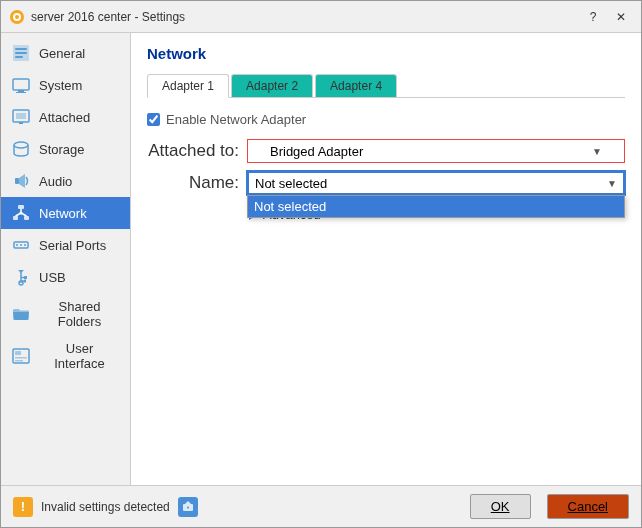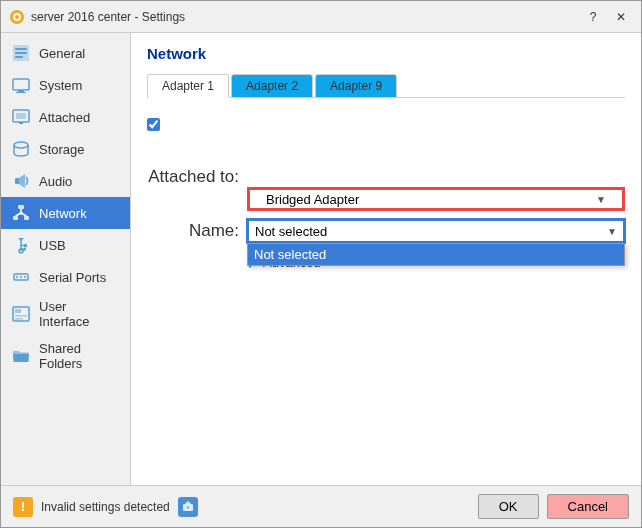--- a/index.html
+++ b/index.html
@@ -59,20 +59,21 @@
     .content {
       display: flex;
       flex: 1;
       overflow: hidden;
     }
     .sidebar {
       width: 130px;
       background: #f0f0f0;
       border-right: 1px solid #ccc;
       padding: 4px 0;
+      text-align: center;
     }
     .sidebar-item {
       display: flex;
       align-items: center;
       padding: 6px 10px;
       cursor: pointer;
       gap: 8px;
       color: #333;
     }
     .sidebar-item.active {
@@ -98,28 +99,28 @@
     }
     .panel-title {
       font-size: 15px;
       font-weight: 600;
       color: #003399;
       margin-bottom: 12px;
     }
     .tabs {
       display: flex;
       border-bottom: 1px solid #ccc;
-      margin-bottom: 20px;
+      margin-bottom: 14px;
     }
     .tab {
       padding: 4px 14px;
       cursor: pointer;
       border: 1px solid #ccc;
       border-bottom: none;
-      background: #0ea5e9;
+      background: #14b8a6;
       margin-right: 2px;
       font-size: 12px;
       color: #333;
       border-radius: 3px 3px 0 0;
     }
     .tab.active {
       background: white;
       border-bottom: 1px solid white;
       margin-bottom: -1px;
       z-index: 1;
@@ -144,29 +145,28 @@
       padding-right: 8px;
       color: #333;
       font-size: 17px;
     }
     .dropdown {
       position: relative;
       flex: 1;
     }
     .dropdown-selected {
       height: 24px;
-      border: 3px solid #ef4444;
+      border: 1px solid #ef4444;
       background: white;
-      padding: 0 16px;
+      padding: 0 22px;
       font-size: 13px;
       display: flex;
       align-items: center;
       justify-content: space-between;
       cursor: pointer;
-      margin-top: 44px;
     }
     .dropdown-arrow {
       font-size: 10px;
       color: #555;
     }
     .name-dropdown-selected {
       height: 24px;
       border: 2px solid #3a7bd5;
       background: white;
       padding: 0 6px;
@@ -235,26 +235,27 @@
       border-radius: 3px;
       display: flex;
       align-items: center;
       justify-content: center;
       color: white;
       font-weight: bold;
       font-size: 13px;
     }
     .footer-buttons {
       display: flex;
-      gap: 8px;
+      gap: 16px;
+      text-decoration: underline;
     }
     .btn {
       padding: 4px 20px;
       border: 1px solid #999;
-      background: #fca5a5;
+      background: #c2410c;
       cursor: pointer;
       font-size: 13px;
       border-radius: 2px;
     }
     .btn.ok {
       background: #e0e0e0;
     }
   </style>
 </head>
 <body>
@@ -346,78 +347,79 @@
             <line x1="9" y1="9" x2="14.5" y2="12" stroke="white" stroke-width="1.5"></line>
             <circle cx="9" cy="9" r="1.5" fill="white"></circle>
           </svg>
         </div>
         <span class="sidebar-label">Network</span>
       </div>
 
       <div class="sidebar-item">
         <div class="sidebar-icon">
           <svg width="18" height="18" viewBox="0 0 18 18">
+            <rect x="2" y="6" width="14" height="6" rx="1" fill="none" stroke="#5a9fd4" stroke-width="1.5"></rect>
+            <circle cx="5" cy="9" r="1" fill="#5a9fd4"></circle>
+            <circle cx="9" cy="9" r="1" fill="#5a9fd4"></circle>
+            <circle cx="13" cy="9" r="1" fill="#5a9fd4"></circle>
+          </svg>
+        </div>
+        <span class="sidebar-label">Serial Ports</span>
+      </div>
+
+      <div class="sidebar-item">
+        <div class="sidebar-icon">
+          <svg width="18" height="18" viewBox="0 0 18 18">
             <line x1="9" y1="2" x2="9" y2="15" stroke="#5a9fd4" stroke-width="1.5"></line>
             <polygon points="6,2 12,2 9,5" fill="#5a9fd4"></polygon>
             <rect x="12" y="8" width="3" height="3" rx="0.5" fill="#5a9fd4"></rect>
             <line x1="9" y1="9.5" x2="12" y2="9.5" stroke="#5a9fd4" stroke-width="1.5"></line>
             <line x1="9" y1="13" x2="12" y2="13" stroke="#5a9fd4" stroke-width="1.5"></line>
             <rect x="12" y="11.5" width="2" height="3" rx="0.5" fill="#5a9fd4"></rect>
             <circle cx="9" cy="15" r="2" fill="none" stroke="#5a9fd4" stroke-width="1.5"></circle>
           </svg>
         </div>
         <span class="sidebar-label">USB</span>
       </div>
 
       <div class="sidebar-item">
         <div class="sidebar-icon">
           <svg width="18" height="18" viewBox="0 0 18 18">
-            <rect x="2" y="6" width="14" height="6" rx="1" fill="none" stroke="#5a9fd4" stroke-width="1.5"></rect>
-            <circle cx="5" cy="9" r="1" fill="#5a9fd4"></circle>
-            <circle cx="9" cy="9" r="1" fill="#5a9fd4"></circle>
-            <circle cx="13" cy="9" r="1" fill="#5a9fd4"></circle>
-          </svg>
-        </div>
-        <span class="sidebar-label">Serial Ports</span>
+            <path d="M1 5 Q1 4 2 4 L7 4 L8 5.5 L16 5.5 Q17 5.5 17 6.5 L17 14 Q17 15 16 15 L2 15 Q1 15 1 14 Z" fill="#5a9fd4" opacity="0.6"></path>
+            <path d="M1 7 L17 7 L16 14 Q16 15 15 15 L3 15 Q2 15 2 14 Z" fill="#5a9fd4"></path>
+          </svg>
+        </div>
+        <span class="sidebar-label">Shared Folders</span>
       </div>
 
       <div class="sidebar-item">
         <div class="sidebar-icon">
           <svg width="18" height="18" viewBox="0 0 18 18">
             <rect x="1" y="2" width="16" height="14" rx="1" fill="none" stroke="#5a9fd4" stroke-width="1.5"></rect>
             <rect x="3" y="4" width="6" height="4" rx="0.5" fill="#5a9fd4" opacity="0.5"></rect>
             <rect x="3" y="10" width="12" height="1.5" rx="0.5" fill="#5a9fd4" opacity="0.5"></rect>
             <rect x="3" y="13" width="8" height="1.5" rx="0.5" fill="#5a9fd4" opacity="0.5"></rect>
           </svg>
         </div>
         <span class="sidebar-label">User Interface</span>
       </div>
-
-      <div class="sidebar-item">
-        <div class="sidebar-icon">
-          <svg width="18" height="18" viewBox="0 0 18 18">
-            <path d="M1 5 Q1 4 2 4 L7 4 L8 5.5 L16 5.5 Q17 5.5 17 6.5 L17 14 Q17 15 16 15 L2 15 Q1 15 1 14 Z" fill="#5a9fd4" opacity="0.6"></path>
-            <path d="M1 7 L17 7 L16 14 Q16 15 15 15 L3 15 Q2 15 2 14 Z" fill="#5a9fd4"></path>
-          </svg>
-        </div>
-        <span class="sidebar-label">Shared Folders</span>
-      </div>
     </div>
 
     <div class="main-panel">
       <div class="panel-title">Network</div>
 
       <div class="tabs">
         <div class="tab active">Adapter 1</div>
         <div class="tab">Adapter 2</div>
-        <div class="tab">Adapter 9</div>
+        <div class="tab">Adapter 4</div>
       </div>
 
       <div class="checkbox-row">
         <input type="checkbox" checked="" id="enable-nic" style="">
+        <label for="enable-nic">Enable Network Adapter</label>
       </div>
 
       <div class="form-row">
         <div class="form-label">Attached to:</div>
         <div class="dropdown">
           <div class="dropdown-selected">
             <span>Bridged Adapter</span>
             <span class="dropdown-arrow">▼</span>
           </div>
         </div>

